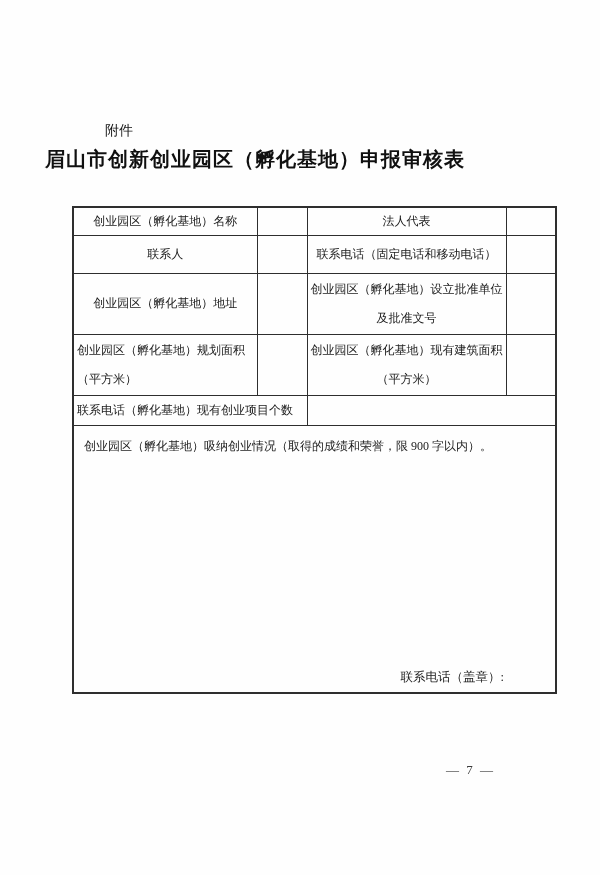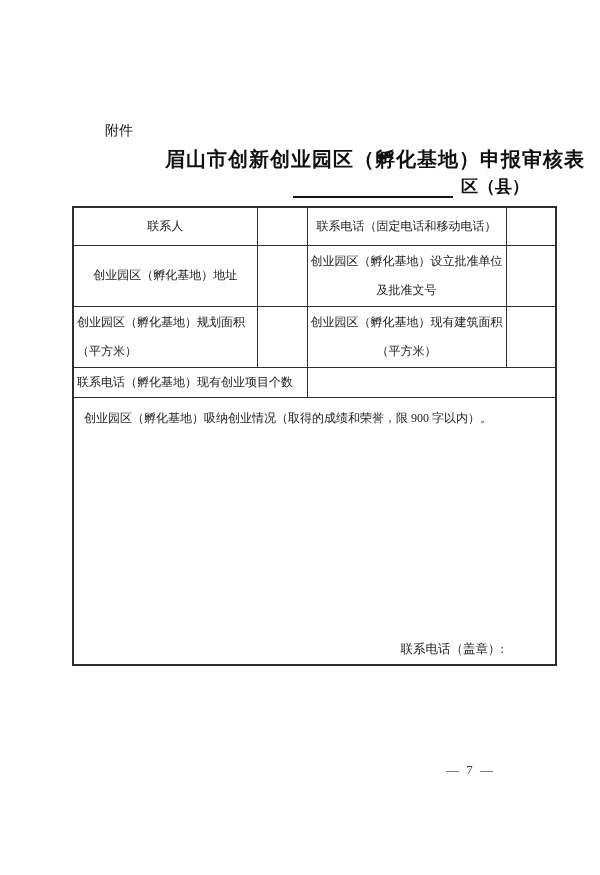--- a/index.html
+++ b/index.html
@@ -15,21 +15,21 @@
   }
 
   .attachment {
     position:absolute; top:120px; left:105px;
     font-family:"Liberation Sans","DejaVu Sans",sans-serif;
     font-size:14px; line-height:20px; color:#161616;
   }
 
   .doc-title {
     position:absolute; top:146px; left:45px; width:540px;
-    text-align:right;
+    text-align:left;
     font-family:"Liberation Sans","DejaVu Sans",sans-serif;
     font-weight:bold; font-size:20px; line-height:26px;
     letter-spacing:1px; color:#101010;
   }
 
   .region-row {
     position:absolute; top:176px; left:293px;
     display:flex; align-items:flex-end; gap:8px;
   }
   .region-underline {
@@ -86,33 +86,35 @@
 </style>
 </head>
 <body>
 
 <div class="page">
 
   <div class="attachment">附件</div>
 
   <div class="doc-title">眉山市创新创业园区（孵化基地）申报审核表</div>
 
-  <div class="region-row">
-    <span class="region-underline"></span>
-    <span class="region-label">区（县）</span>
-  </div>
 
   <table class="form">
     <colgroup>
       <col style="width:184px">
       <col style="width:50px">
       <col style="width:199px">
       <col style="width:50px">
     </colgroup>
     <tbody>
+      <tr class="r1">
+        <td class="lbl-center">创业园区（孵化基地）名称</td>
+        <td class="val"></td>
+        <td class="lbl-center">法人代表</td>
+        <td class="val"></td>
+      </tr>
       <tr class="r2">
         <td class="lbl-center">联系人</td>
         <td class="val"></td>
         <td class="lbl-center">联系电话（固定电话和移动电话）</td>
         <td class="val"></td>
       </tr>
       <tr class="r3">
         <td class="lbl-center">创业园区（孵化基地）地址</td>
         <td class="val"></td>
         <td class="lbl-center two-line">创业园区（孵化基地）设立批准单位

